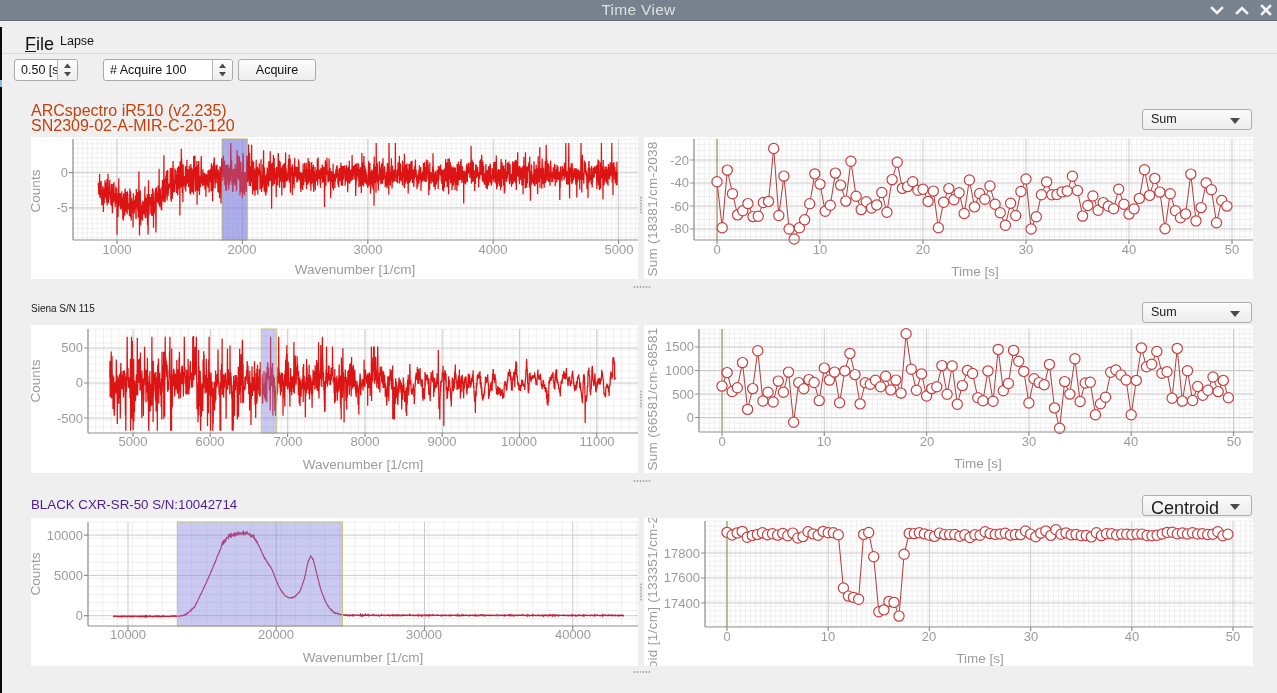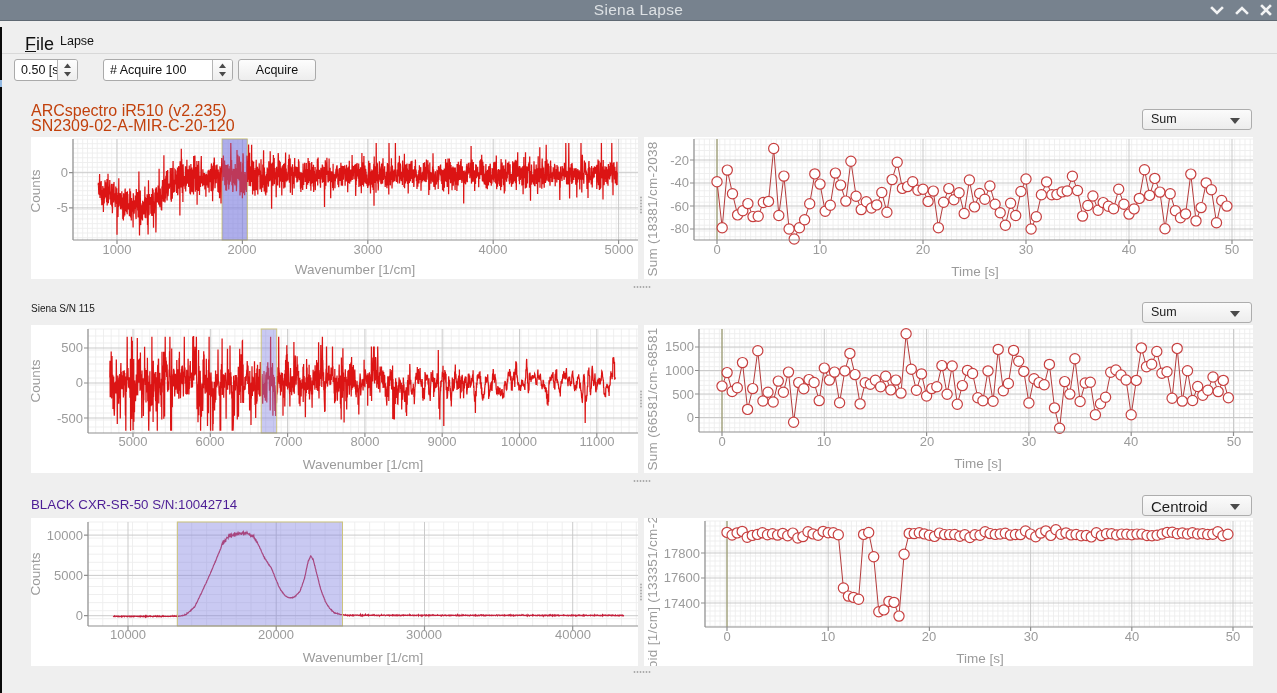--- a/index.html
+++ b/index.html
@@ -1,19 +1,19 @@
 <!DOCTYPE html>
 <html><head><meta charset="utf-8"><style>
 *{margin:0;padding:0}
 body{width:1277px;height:693px;position:relative;overflow:hidden;background:#efefef;
 font-family:"Liberation Sans",sans-serif;-webkit-font-smoothing:antialiased}
 .abs{position:absolute}
 </style></head><body>
 <div class="abs" style="left:0;top:0;width:1277px;height:21px;background:#77828e;border-bottom:1px solid #5f6973;box-sizing:border-box"></div>
-<div class="abs" style="left:0;top:1px;width:1277px;text-align:center;font-size:15.5px;letter-spacing:0.3px;color:#dde1e4">Siena Lapse</div>
+<div class="abs" style="left:0;top:1px;width:1277px;text-align:center;font-size:15.5px;letter-spacing:0.3px;color:#dde1e4">Time View</div>
 <svg class="abs" width="70" height="21" style="left:1208px;top:0">
     <g stroke="#f2f3f4" stroke-width="2.6" fill="none" stroke-linecap="square">
 <path d="M4,8 L9,13 L14,8"></path>
       <path d="M29,13 L34,8 L39,13"></path>
       <path d="M54,6 L62,14 M62,6 L54,14"></path>
     </g>
   </svg>
 <div class="abs" style="left:0;top:27px;width:2px;height:666px;background:#0a0a0a"></div>
 <div class="abs" style="left:0;top:80px;width:2px;height:7px;background:#93b9e2"></div>
 <div class="abs" style="left:25px;top:34px;font-size:18px;color:#111"><span style="text-decoration:underline">F</span>ile</div>
@@ -46,21 +46,21 @@
       <path d="M1,1 L11,1 L6,7 Z" fill="#4a4a4a"></path>
     </svg>
   </div>
 <div style="position:absolute;left:1142px;top:302px;width:110px;height:21px;border:1px solid #adadad;border-radius:3px;background:linear-gradient(#fbfbfb,#ededed);box-sizing:border-box">
 <span style="position:absolute;left:8px;top:2px;font-size:12.5px;color:#1c1c1c">Sum</span>
 <svg width="12" height="8" style="position:absolute;right:10px;top:7px">
       <path d="M1,1 L11,1 L6,7 Z" fill="#4a4a4a"></path>
     </svg>
   </div>
 <div style="position:absolute;left:1142px;top:495px;width:110px;height:21px;border:1px solid #adadad;border-radius:3px;background:linear-gradient(#fbfbfb,#ededed);box-sizing:border-box">
-<span style="position:absolute;left:8px;top:2px;font-size:15px;color:#1c1c1c">Centroid</span>
+<span style="position:absolute;left:8px;top:2px;font-size:18px;color:#1c1c1c">Centroid</span>
 <svg width="12" height="8" style="position:absolute;right:10px;top:7px">
       <path d="M1,1 L11,1 L6,7 Z" fill="#4a4a4a"></path>
     </svg>
   </div>
 <svg width="607" height="142" viewBox="0 0 607 142" style="position:absolute;left:31px;top:137px;background:#fff">
     <g transform="translate(42,2)">
       <path d="M0.0,0V101.0M4.8,0V101.0M9.7,0V101.0M14.5,0V101.0M19.4,0V101.0M24.2,0V101.0M29.1,0V101.0M34.0,0V101.0M38.8,0V101.0M43.7,0V101.0M48.5,0V101.0M53.4,0V101.0M58.2,0V101.0M63.1,0V101.0M67.9,0V101.0M72.8,0V101.0M77.6,0V101.0M82.4,0V101.0M87.3,0V101.0M92.1,0V101.0M97.0,0V101.0M101.8,0V101.0M106.7,0V101.0M111.5,0V101.0M116.4,0V101.0M121.2,0V101.0M126.1,0V101.0M130.9,0V101.0M135.8,0V101.0M140.6,0V101.0M145.5,0V101.0M150.3,0V101.0M155.2,0V101.0M160.0,0V101.0M164.9,0V101.0M169.7,0V101.0M174.6,0V101.0M179.4,0V101.0M184.3,0V101.0M189.1,0V101.0M194.0,0V101.0M198.8,0V101.0M203.7,0V101.0M208.5,0V101.0M213.4,0V101.0M218.2,0V101.0M223.1,0V101.0M227.9,0V101.0M232.8,0V101.0M237.6,0V101.0M242.5,0V101.0M247.3,0V101.0M252.2,0V101.0M257.0,0V101.0M261.9,0V101.0M266.7,0V101.0M271.6,0V101.0M276.4,0V101.0M281.3,0V101.0M286.1,0V101.0M291.0,0V101.0M295.8,0V101.0M300.7,0V101.0M305.6,0V101.0M310.4,0V101.0M315.3,0V101.0M320.1,0V101.0M325.0,0V101.0M329.8,0V101.0M334.7,0V101.0M339.5,0V101.0M344.4,0V101.0M349.2,0V101.0M354.1,0V101.0M358.9,0V101.0M363.8,0V101.0M368.6,0V101.0M373.5,0V101.0M378.3,0V101.0M383.2,0V101.0M388.0,0V101.0M392.9,0V101.0M397.7,0V101.0M402.6,0V101.0M407.4,0V101.0M412.3,0V101.0M417.1,0V101.0M422.0,0V101.0M426.8,0V101.0M431.7,0V101.0M436.5,0V101.0M441.4,0V101.0M446.2,0V101.0M451.1,0V101.0M455.9,0V101.0M460.8,0V101.0M465.6,0V101.0M470.5,0V101.0M475.3,0V101.0M480.2,0V101.0M485.0,0V101.0M489.9,0V101.0M494.7,0V101.0M499.6,0V101.0M504.4,0V101.0M509.3,0V101.0M514.1,0V101.0M519.0,0V101.0M523.8,0V101.0M528.7,0V101.0M533.5,0V101.0M538.4,0V101.0M543.2,0V101.0M548.1,0V101.0M552.9,0V101.0M557.8,0V101.0M562.6,0V101.0M0,0.0H565.0M0,4.7H565.0M0,9.4H565.0M0,14.1H565.0M0,18.8H565.0M0,23.5H565.0M0,28.2H565.0M0,32.9H565.0M0,37.6H565.0M0,42.3H565.0M0,47.0H565.0M0,51.7H565.0M0,56.4H565.0M0,61.1H565.0M0,65.8H565.0M0,70.5H565.0M0,75.2H565.0M0,79.9H565.0M0,84.6H565.0M0,89.3H565.0M0,94.0H565.0M0,98.7H565.0" stroke="#ededed" stroke-width="0.9" fill="none"></path>
       <path d="M44.0,0V101.0M169.4,0V101.0M294.8,0V101.0M420.2,0V101.0M545.6,0V101.0M0,33.7H565.0M0,68.9H565.0" stroke="#c8c8c8" stroke-width="0.95" fill="none"></path>
     </g>
     <rect x="191.1" y="2" width="25.1" height="101" fill="rgba(120,120,220,0.42)" stroke="#c8c06e" stroke-width="1"></rect>

